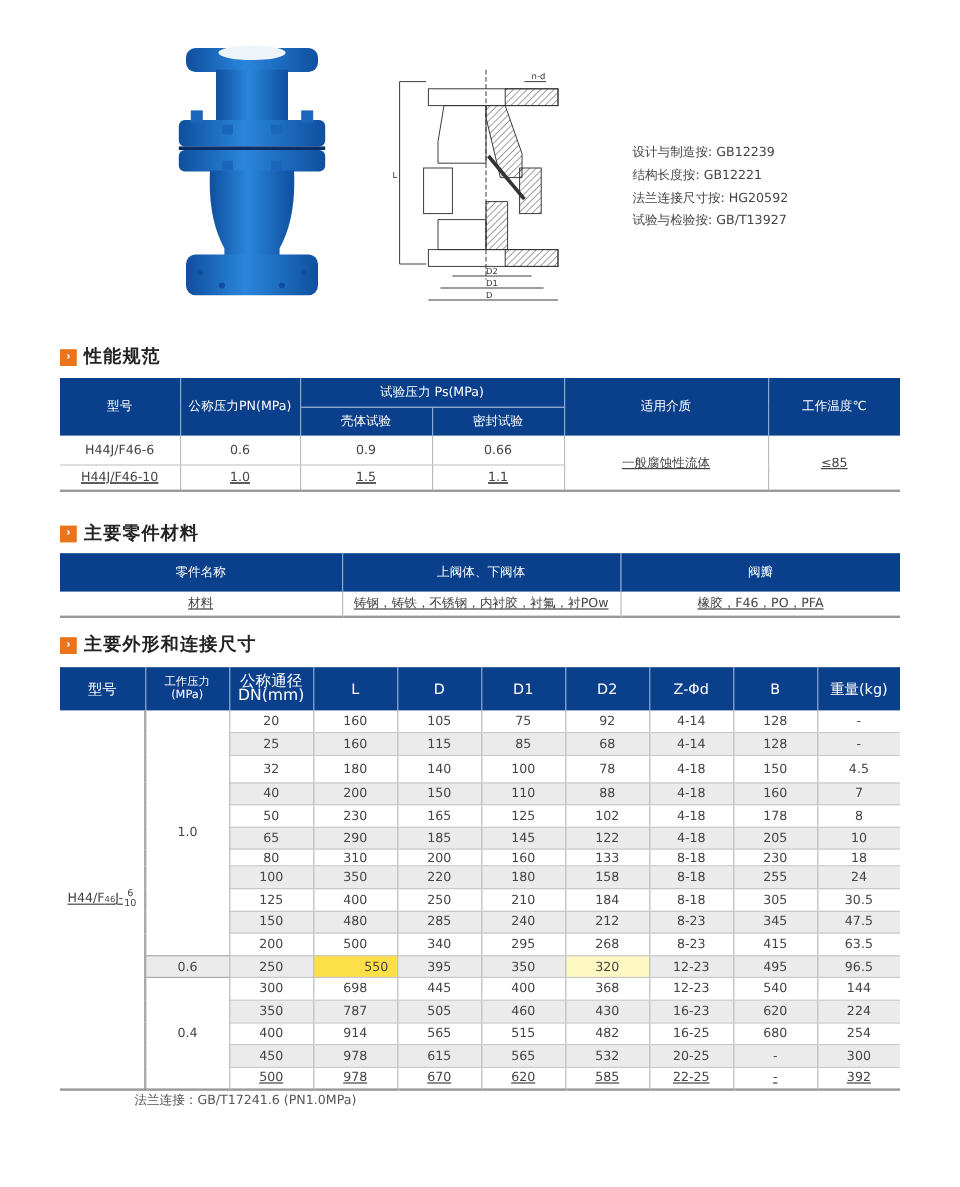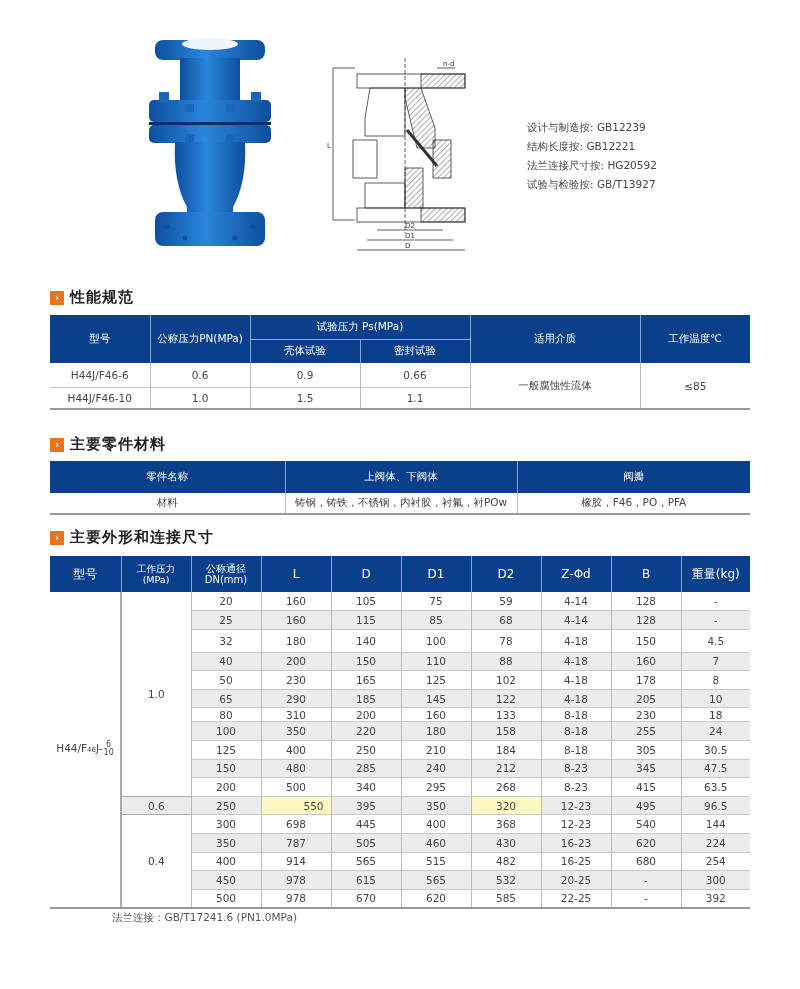--- a/index.html
+++ b/index.html
@@ -34,21 +34,21 @@
   }
   th.first { border-left: none; }
   th.last { border-right: none; }
   td {
     text-align: center; color: #444; border-left: 1px solid #bbb; border-right: 1px solid #bbb;
     border-bottom: 1px solid #c8c8c8;
   }
   td.first { border-left: none; }
   td.last { border-right: none; }
   tr.alt td.shade { background: #ebebeb; }
-  .bottom-rule { border-bottom: 2px solid #999; }
+  .bottom-rule { border-bottom: 2px solid #999; text-decoration: underline; }
 
   .t1 { left: 50px; top: 315px; width: 700px; }
   .t2 { left: 50px; top: 461px; width: 700px; }
   .t3 { left: 50px; top: 556px; width: 700px; }
 
   .sub { font-size: 7px; }
   .frac { display: inline-flex; flex-direction: column; font-size: 8px; line-height: 8px; vertical-align: middle; margin-left: 1px; }
 
   .footnote { left: 55px; top: 910px; font-size: 10.5px; color: #555; line-height: 15px; }
   .footnote .indent { padding-left: 57px; }
@@ -231,21 +231,21 @@
     <col style="width:70px">
       <col style="width:69px">
   </colgroup>
   <thead>
     <tr style="height:36px">
       <th class="first" style="font-size:12px">型号</th>
       <th style="font-size:9.5px; line-height:11px">
         <div>工作压力</div>
         <div>(MPa)</div>
       </th>
-      <th style="font-size:10px; line-height:11px">
+      <th style="font-size:13px; line-height:11px">
         <div>公称通径</div>
         <div>DN(mm)</div>
       </th>
       <th style="font-size:12px">L</th>
       <th style="font-size:12px">D</th>
       <th style="font-size:12px">D1</th>
       <th style="font-size:12px">D2</th>
       <th style="font-size:12px">Z-Φd</th>
       <th style="font-size:12px">B</th>
       <th class="last" style="font-size:12px">重量(kg)</th>
@@ -255,21 +255,21 @@
       <tr style="height: 18.6px;">
         <td rowspan="17" class="first bottom-rule" style="border-right: 2px solid rgb(170, 170, 170);"><span>H44/F</span><span class="sub">46</span><span>J-</span><span class="frac">
             <span>6</span>
             <span>10</span>
           </span></td>
         <td rowspan="11" style="border-bottom: 1px solid rgb(170, 170, 170);">1.0</td>
         <td class="shade">20</td>
         <td class="shade">160</td>
         <td class="shade">105</td>
         <td class="shade">75</td>
-        <td class="shade">59</td>
+        <td class="shade">92</td>
         <td class="shade">4-14</td>
         <td class="shade">128</td>
         <td class="shade last">-</td>
       </tr>
       <tr class="alt" style="height: 18.6px;">
         <td class="shade">25</td>
         <td class="shade">160</td>
         <td class="shade">115</td>
         <td class="shade">85</td>
         <td class="shade">68</td>
@@ -363,21 +363,21 @@
         <td class="shade">340</td>
         <td class="shade">295</td>
         <td class="shade">268</td>
         <td class="shade">8-23</td>
         <td class="shade">415</td>
         <td class="shade last">63.5</td>
       </tr>
       <tr class="alt" style="height: 18.6px;">
         <td rowspan="1" style="background: rgb(235, 235, 235); border-bottom: 1px solid rgb(170, 170, 170);">0.6</td>
         <td class="shade" style="background: rgb(235, 235, 235);">250</td>
-        <td class="shade" style="background: #fef9c3; padding-left: 35px;">550</td>
+        <td class="shade" style="background: #fde047; padding-left: 35px;">550</td>
         <td class="shade" style="background: rgb(235, 235, 235);">395</td>
         <td class="shade" style="background: rgb(235, 235, 235);">350</td>
         <td class="shade" style="background: #fef9c3;">320</td>
         <td class="shade" style="background: rgb(235, 235, 235);">12-23</td>
         <td class="shade" style="background: rgb(235, 235, 235);">495</td>
         <td class="shade last" style="background: rgb(235, 235, 235);">96.5</td>
       </tr>
       <tr style="height: 18.6px;">
         <td rowspan="5" style="border-bottom: 2px solid rgb(153, 153, 153);">0.4</td>
         <td class="shade">300</td>

